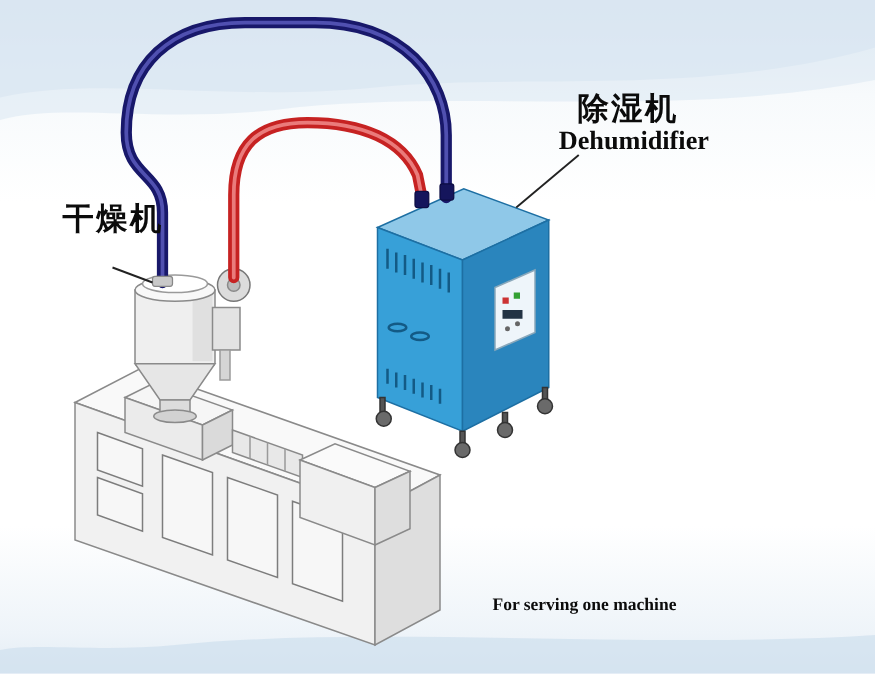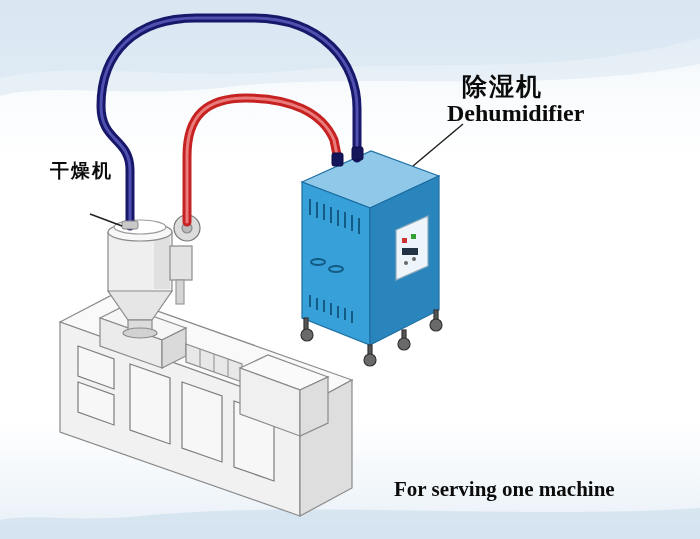--- a/index.html
+++ b/index.html
@@ -8,26 +8,26 @@
     font-family:"Liberation Sans",sans-serif;
   }
   #scene{
     position:relative;width:700px;height:539px;
     background:linear-gradient(180deg,#e7eef6 0%,#f7fafc 14%,#ffffff 30%,#ffffff 78%,#eef4f9 94%,#e3ecf5 100%);
   }
   #scene svg{position:absolute;left:0;top:0;}
   .lbl{position:absolute;z-index:3;color:#0b0b0b;white-space:nowrap;}
   .cn{font-family:"DejaVu Sans","Liberation Sans",sans-serif;font-weight:bold;}
   .en{font-family:"Liberation Serif",serif;font-weight:bold;}
-  .lbl-dryer-cn{left:50px;top:158px;font-size:19px;letter-spacing:2px;}
+  .lbl-dryer-cn{left:50px;top:158px;font-size:25px;letter-spacing:2px;}
   .lbl-dryer-en{left:52px;top:190px;font-size:21px;}
   .lbl-dehu-cn{left:462px;top:70px;font-size:25px;letter-spacing:2px;}
-  .lbl-dehu-en{left:447px;top:100px;font-size:24px;}
+  .lbl-dehu-en{left:447px;top:100px;font-size:21px;}
   .lbl-cap-cn{left:386px;top:438px;font-size:28px;letter-spacing:1px;}
-  .lbl-cap-en{left:394px;top:477px;font-size:21px;}
+  .lbl-cap-en{left:394px;top:477px;font-size:14px;}
 </style>
 </head>
 <body>
 
 <div id="scene">
 
   <svg width="700" height="539" viewBox="0 0 700 539">
 
     <g>
       <path d="M0,0 H700 V38 C560,78 420,58 300,70 C180,82 80,60 0,78 Z" fill="#c7d9ea" opacity="0.45"></path>

